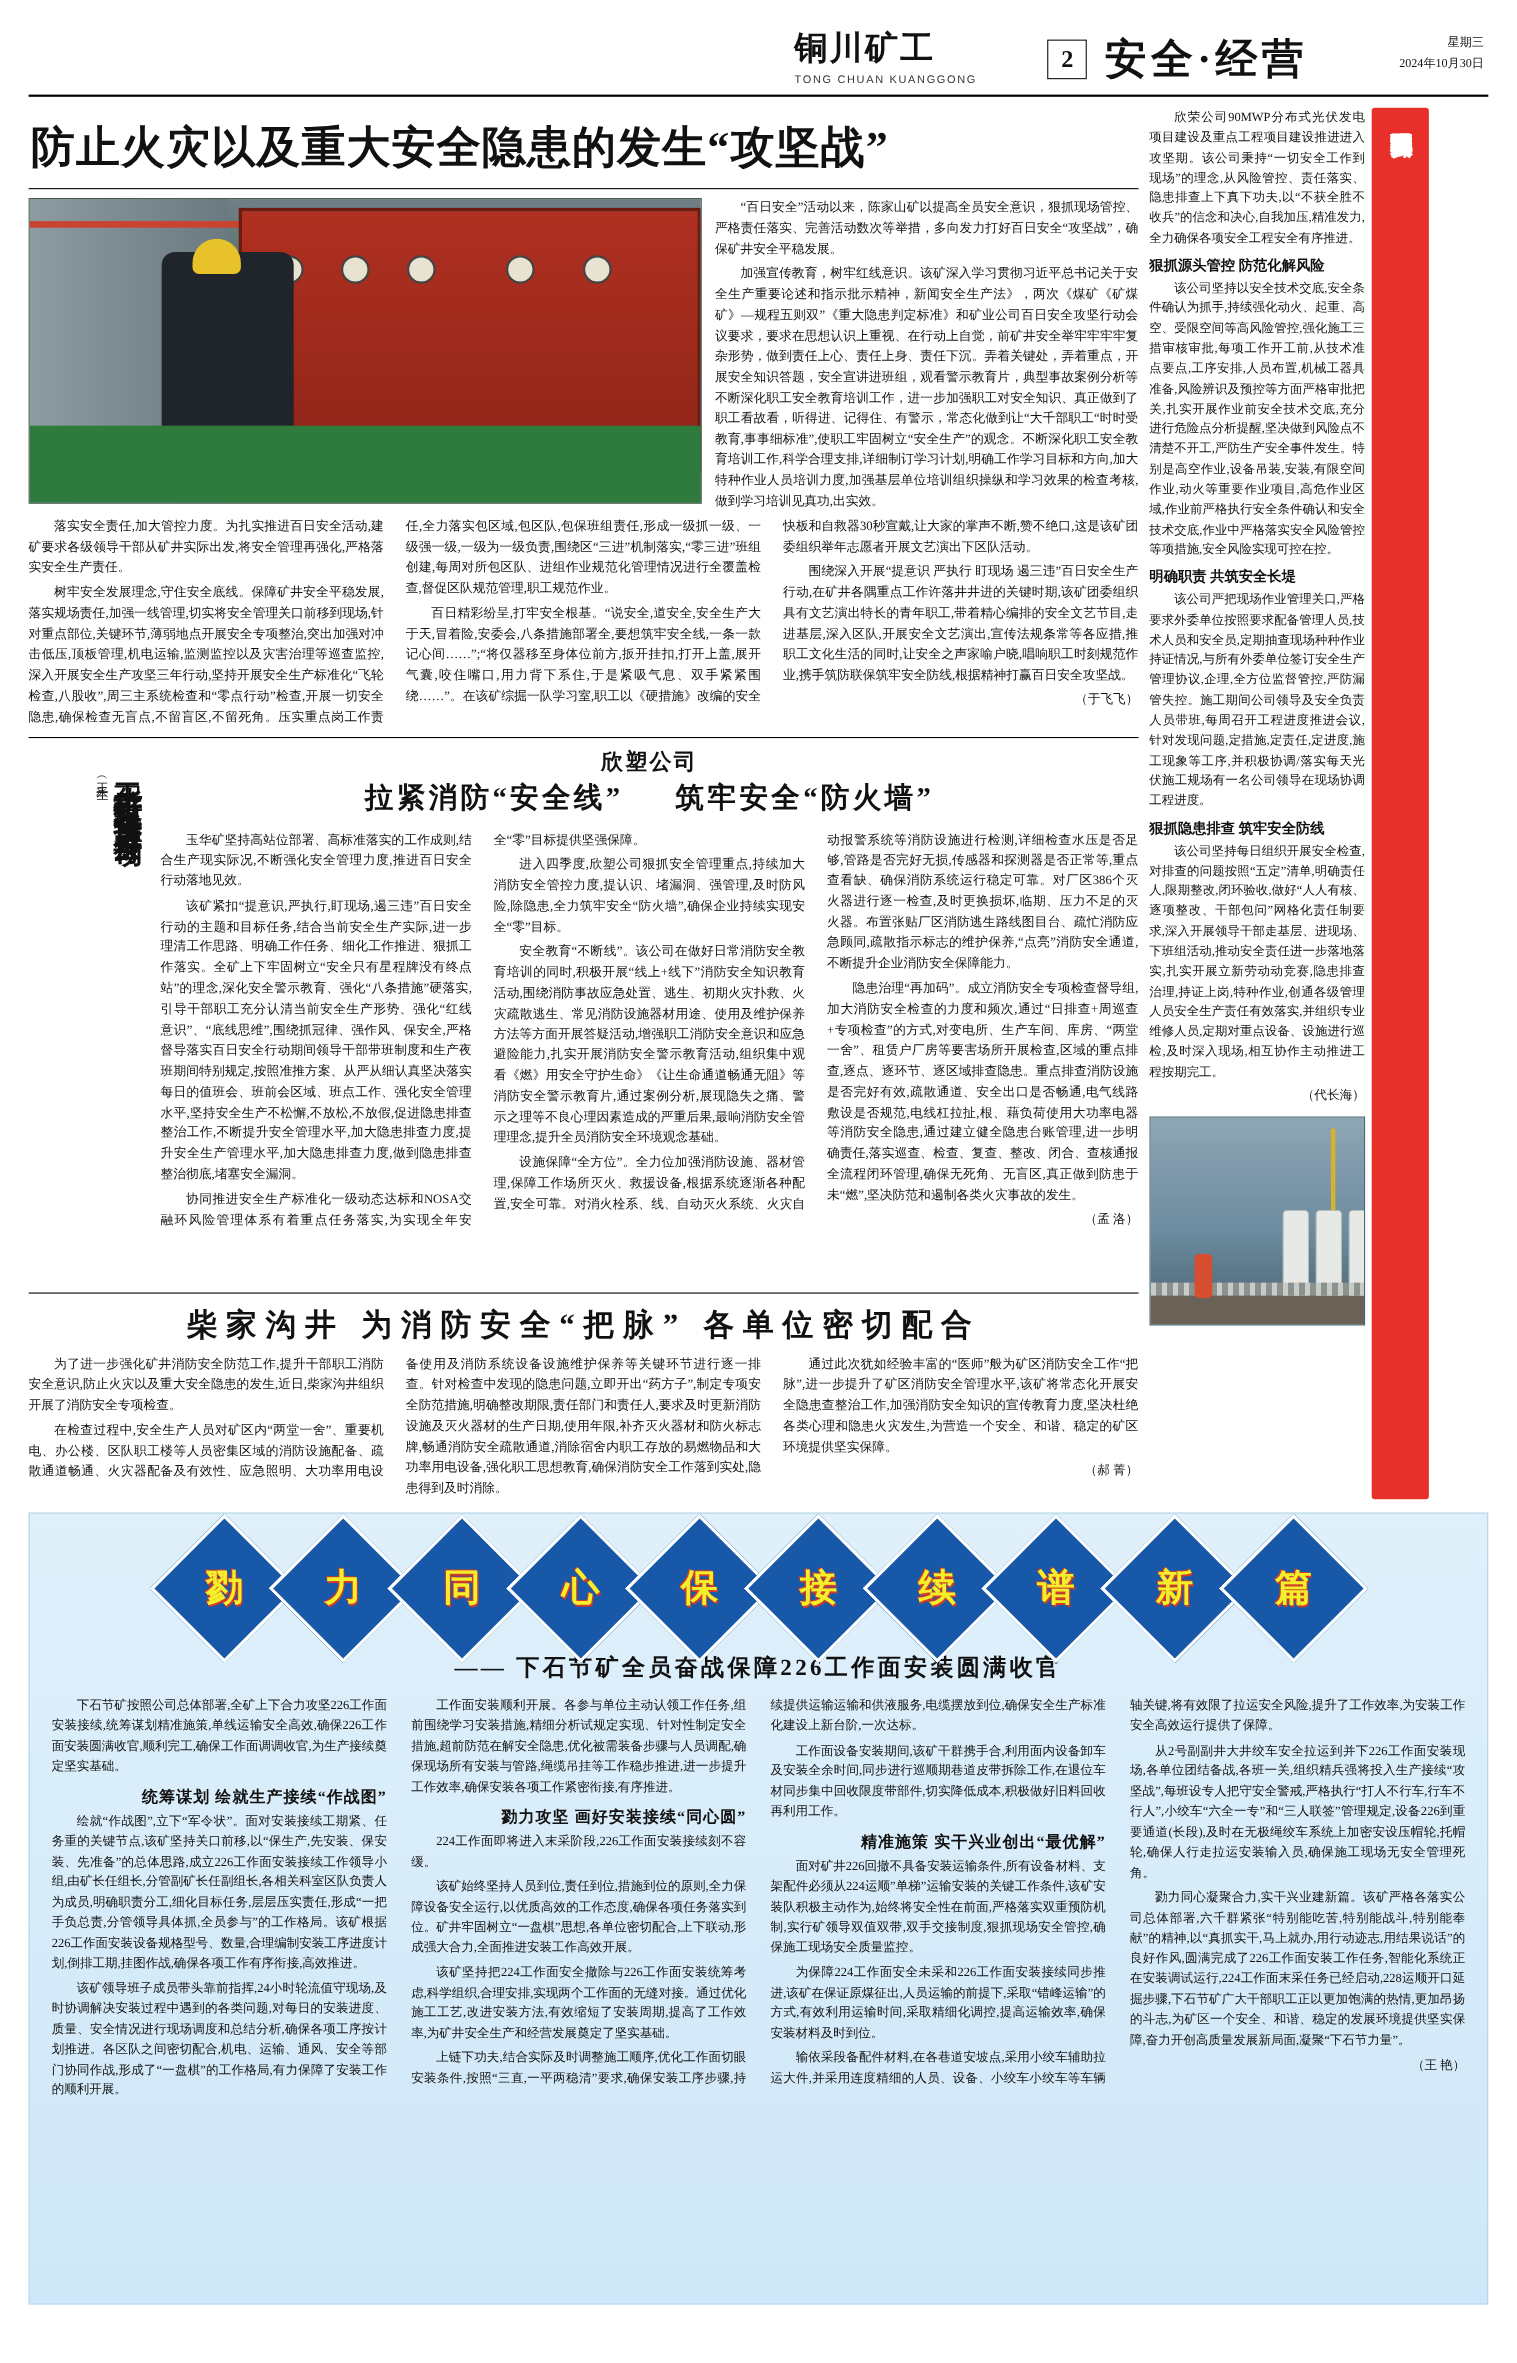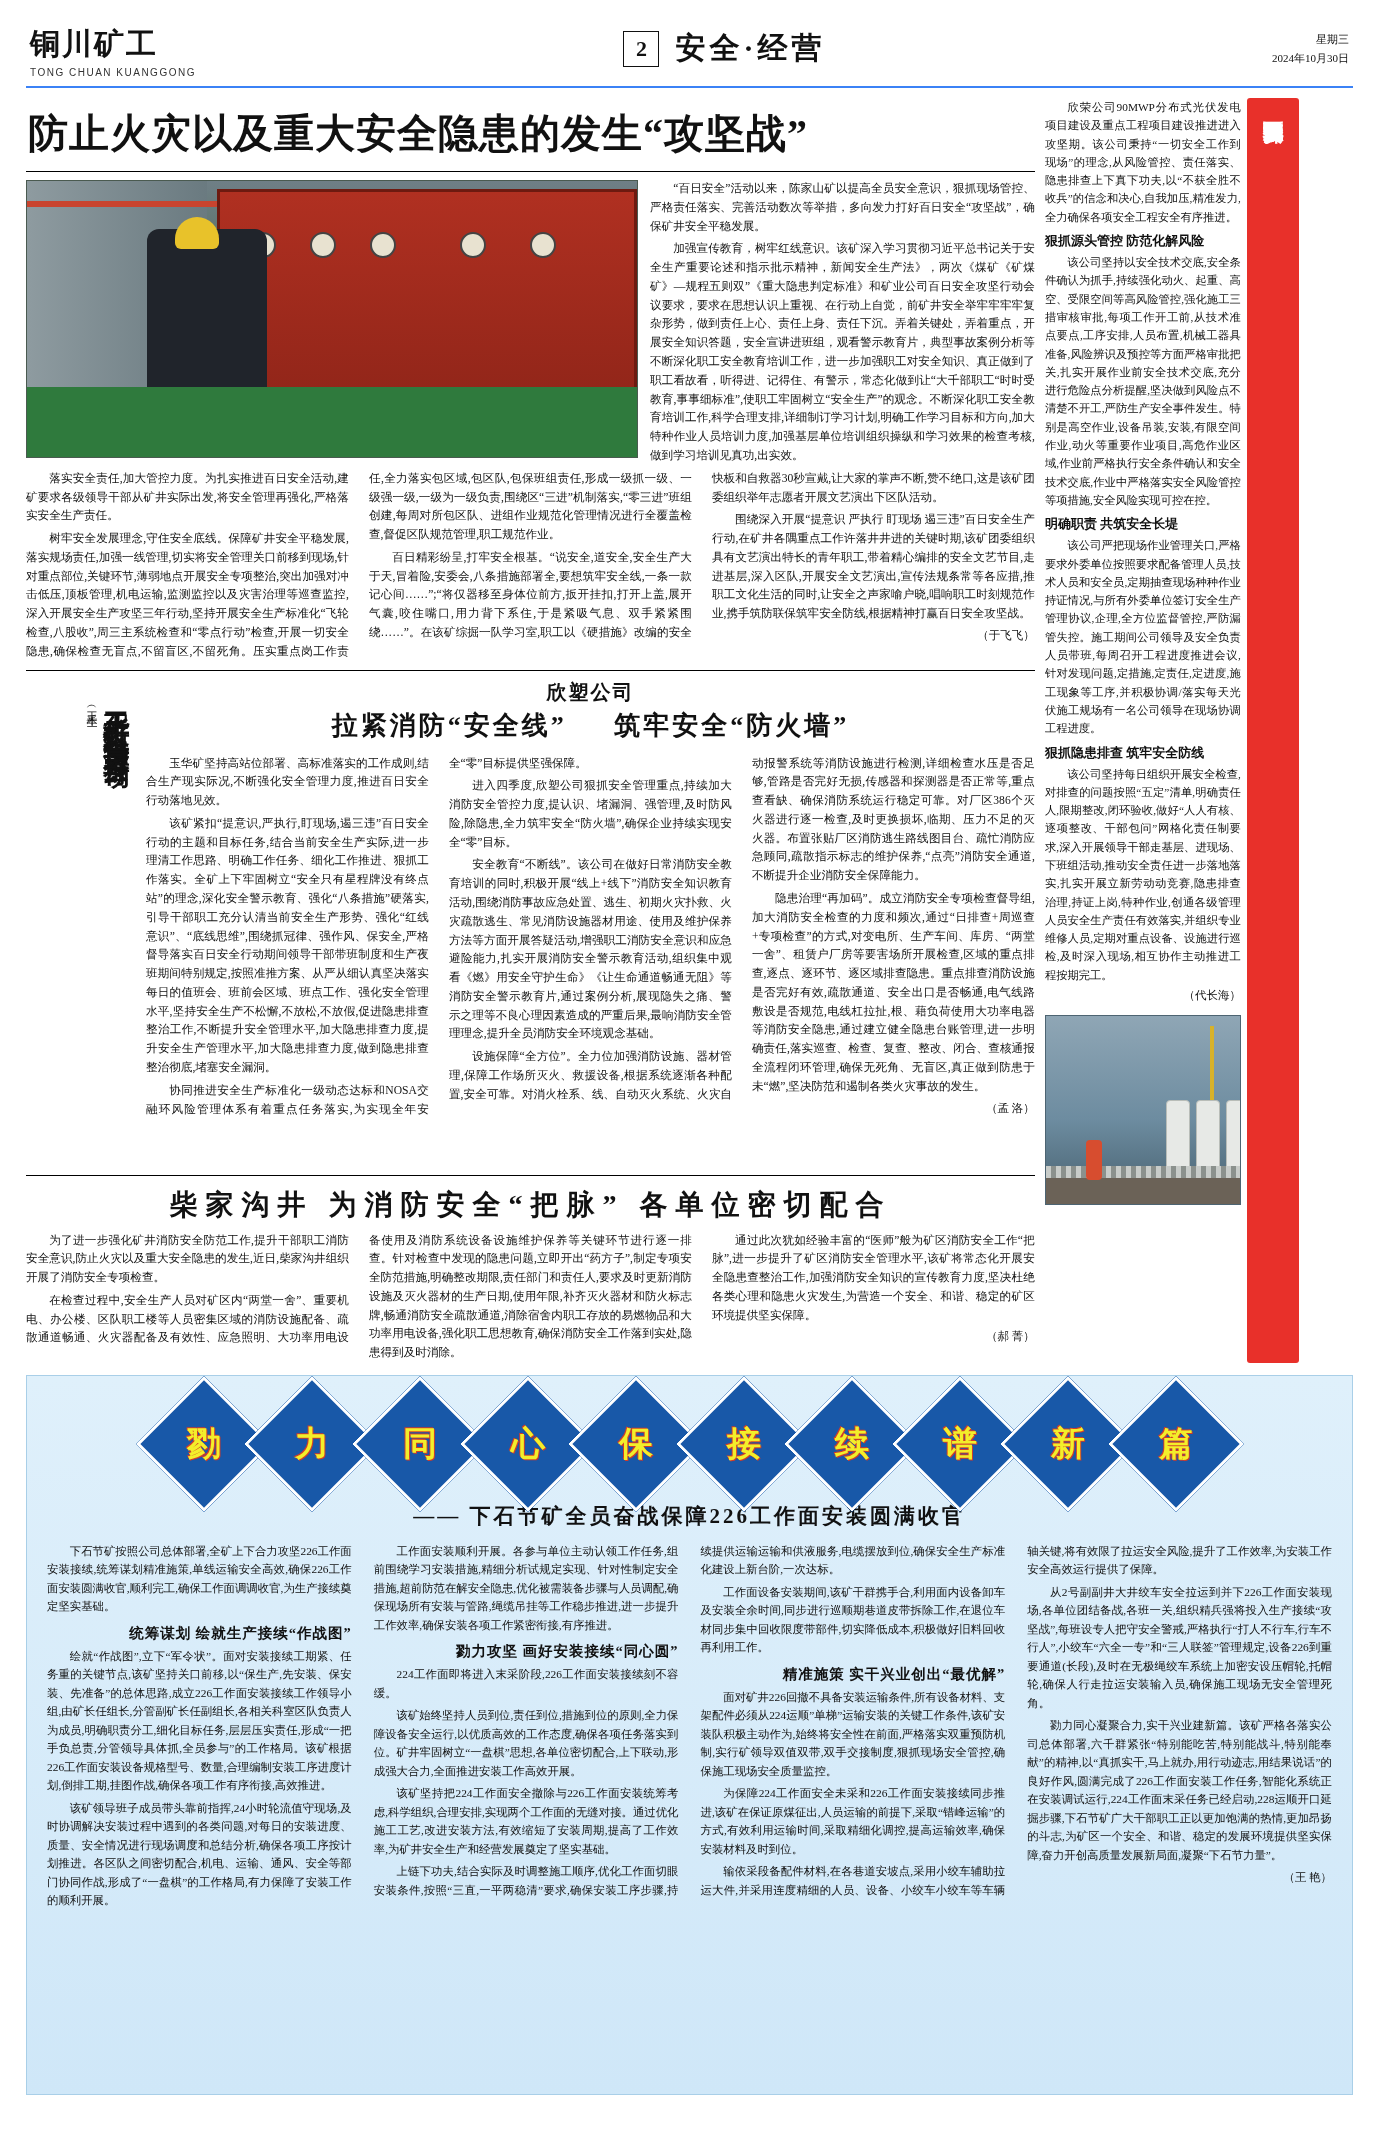--- a/index.html
+++ b/index.html
@@ -9,42 +9,42 @@
     background:#ffffff;
     font-family:"Liberation Serif", serif;
     color:#111;
     position:relative;
     overflow:hidden;
   }
   .page { width:1379px; height:2148px; position:relative; padding:18px 26px; }
 
   
   .masthead {
-    display:flex; align-items:flex-start; justify-content:space-between;
+    display:flex; align-items:flex-start; justify-content:flex-end;
     padding:6px 4px 6px 4px;
-    border-bottom:2px solid #3b82f6;
+    border-bottom:2px solid #000000;
     height:70px;
   }
   .logo-block { width:230px; }
   .logo-cn {
     font-family:"Liberation Serif", serif;
     font-weight:bold; font-size:30px; letter-spacing:2px; color:#111;
   }
   .logo-en {
     font-family:Liberation Sans, sans-serif;
     font-size:10px; letter-spacing:1.5px; color:#333; margin-top:2px;
   }
   .center-head { display:flex; align-items:center; gap:16px; margin-top:4px; }
   .page-num {
     width:36px; height:36px; border:1.5px solid #111;
     display:flex; align-items:center; justify-content:center;
     font-size:22px; font-weight:bold;
   }
   .section-title {
-    font-size:30px; font-weight:bold; letter-spacing:4px;
+    font-size:38px; font-weight:bold; letter-spacing:4px;
   }
   .date-block { text-align:right; font-size:11px; line-height:1.7; padding-top:6px; width:160px;}
 
   
   .body-wrap { display:flex; gap:10px; margin-top:10px; }
   .left-zone { width:1015px; }
   .right-zone { width:310px; display:flex; gap:6px; }
 
   
   .headline {

